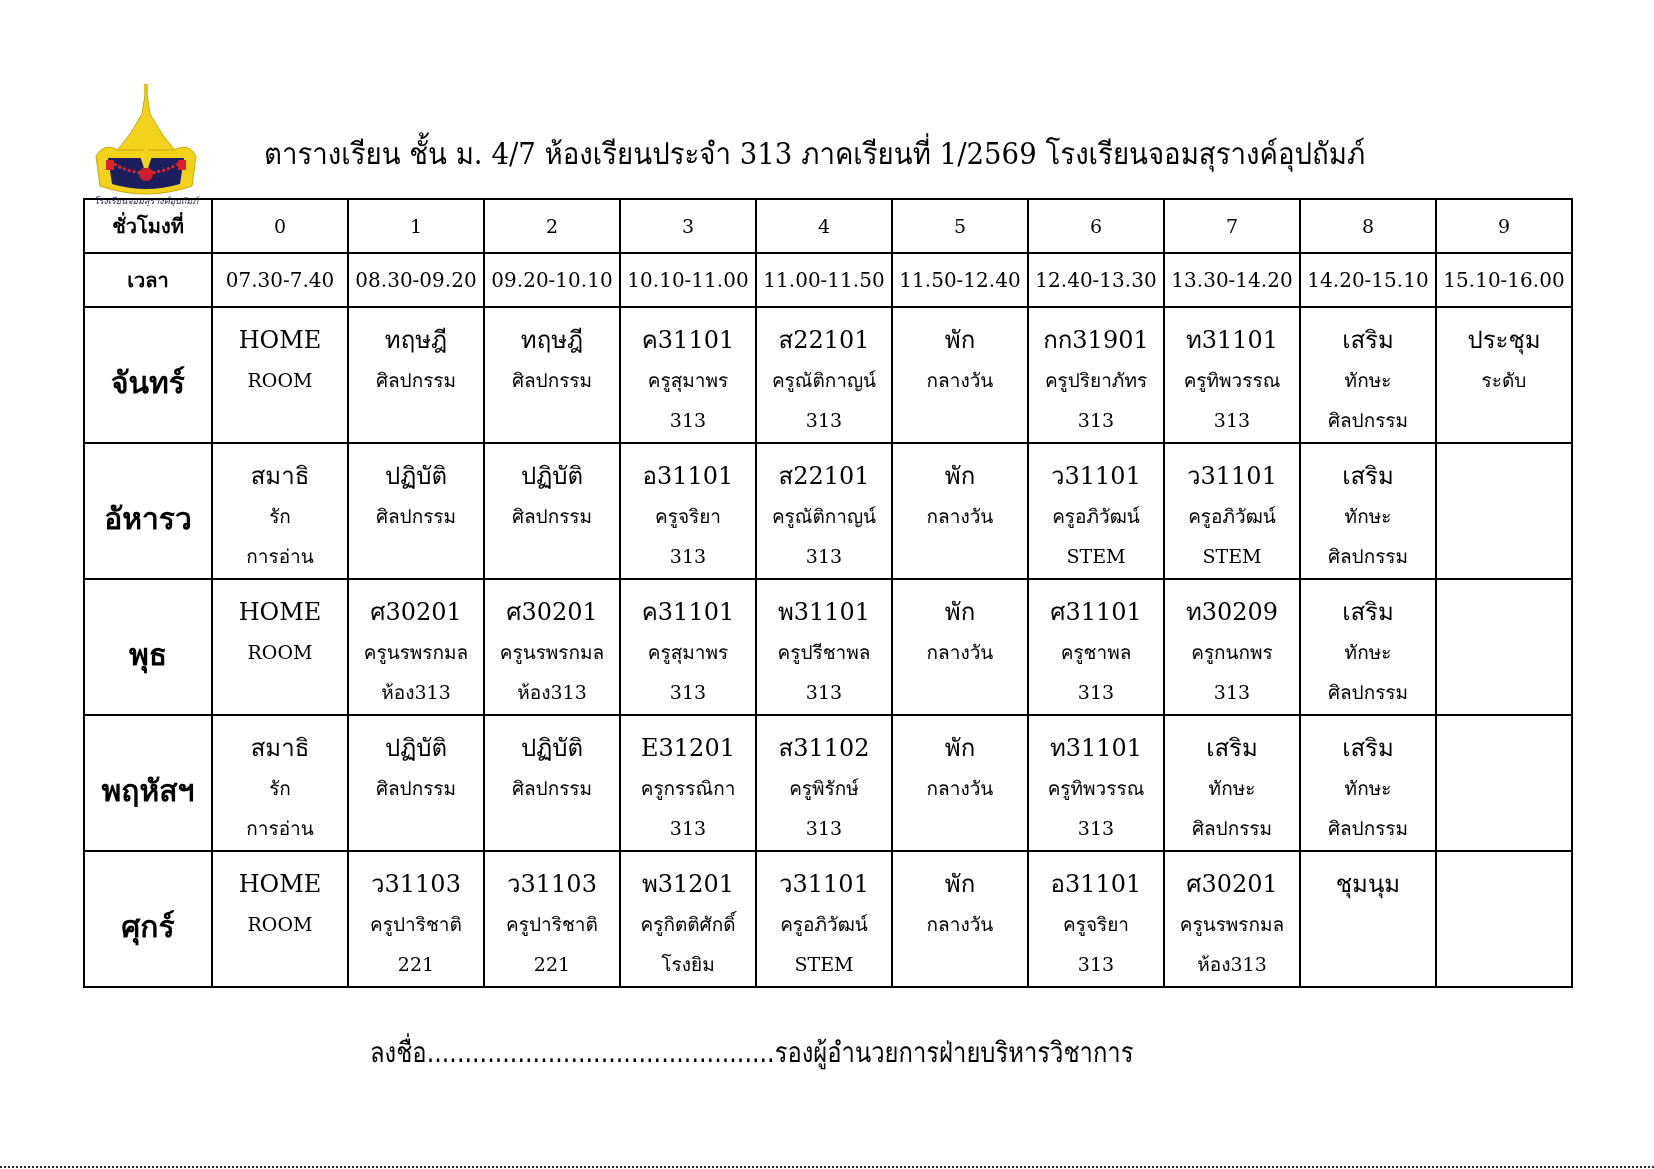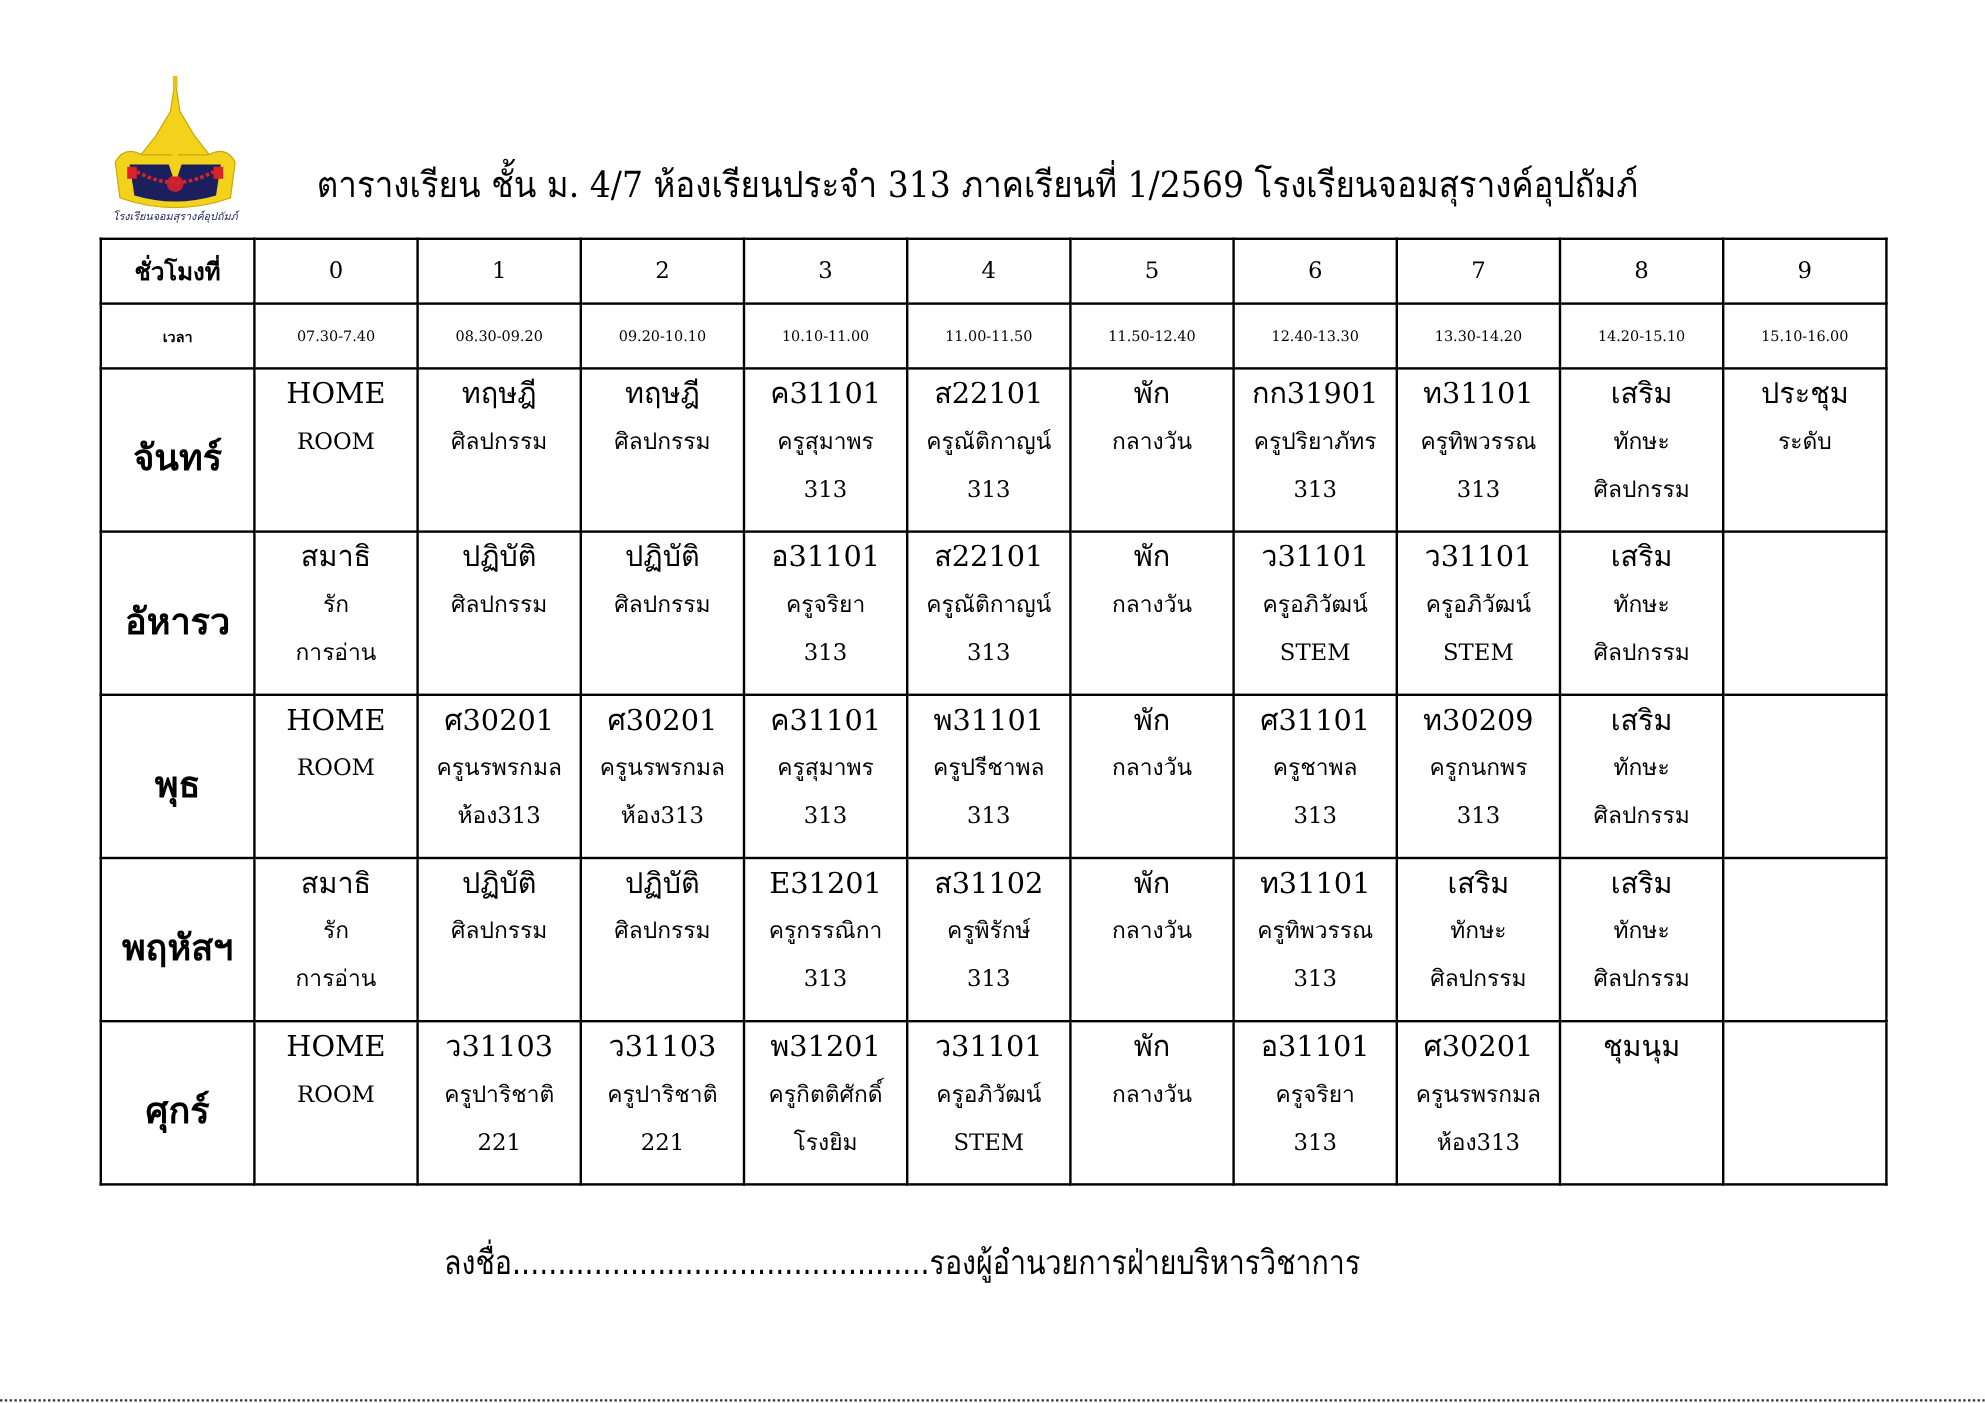--- a/index.html
+++ b/index.html
@@ -1,26 +1,26 @@
 <!DOCTYPE html>
 <html><head>
 <meta charset="utf-8">
 <style>
   html, body { margin:0; padding:0; background:#ffffff; }
   body { width:1654px; height:1169px; position:relative; overflow:hidden;
          font-family:"DejaVu Serif","Liberation Serif",serif; color:#000; }
-  .logo { position:absolute; left:84px; top:63px; width:124px; height:124px; }
+  .logo { position:absolute; left:84px; top:84px; width:124px; height:124px; }
   .title { position:absolute; left:264px; top:130px; font-size:30px; white-space:nowrap;
            font-family:"DejaVu Serif","Liberation Serif",serif; transform:scaleX(0.92); transform-origin:left center; }
   table.tt { position:absolute; left:83px; top:198px; border-collapse:collapse; table-layout:fixed; width:1490px; }
   table.tt td { border:2px solid #000; text-align:center; vertical-align:top; padding:0; font-size:19px;
                 line-height:40px; overflow:hidden; white-space:nowrap; }
   table.tt tr.hdr td { height:52px; vertical-align:middle; line-height:normal; }
-  table.tt tr.time td { height:52px; vertical-align:middle; line-height:normal; font-size:12px; }
-  table.tt tr.day td { height:136px; padding-top:0; box-sizing:border-box; }
+  table.tt tr.time td { height:52px; vertical-align:middle; line-height:normal; font-size:20px; }
+  table.tt tr.day td { height:136px; padding-top:12px; box-sizing:border-box; }
   table.tt td.rowhead { font-weight:bold; font-family:"DejaVu Sans","Liberation Sans",sans-serif; font-size:20px; vertical-align:middle;text-align:center; }
   table.tt tr.day td.rowhead { font-size:30px; vertical-align:middle; padding-top:16px; }
   .l1 { font-size:24px; }
   .l2, .l3 { font-size:19px; }
   .sig { position:absolute; left:370px; top:1030px; font-size:28px; white-space:nowrap;
          font-family:"DejaVu Sans","Liberation Sans",sans-serif; transform:scaleX(0.85); transform-origin:left center; }
   .bottom-rule { position:absolute; left:0; top:1166px; width:1654px; border-top:2px dotted #333; }
 </style>
 </head>
 <body>

